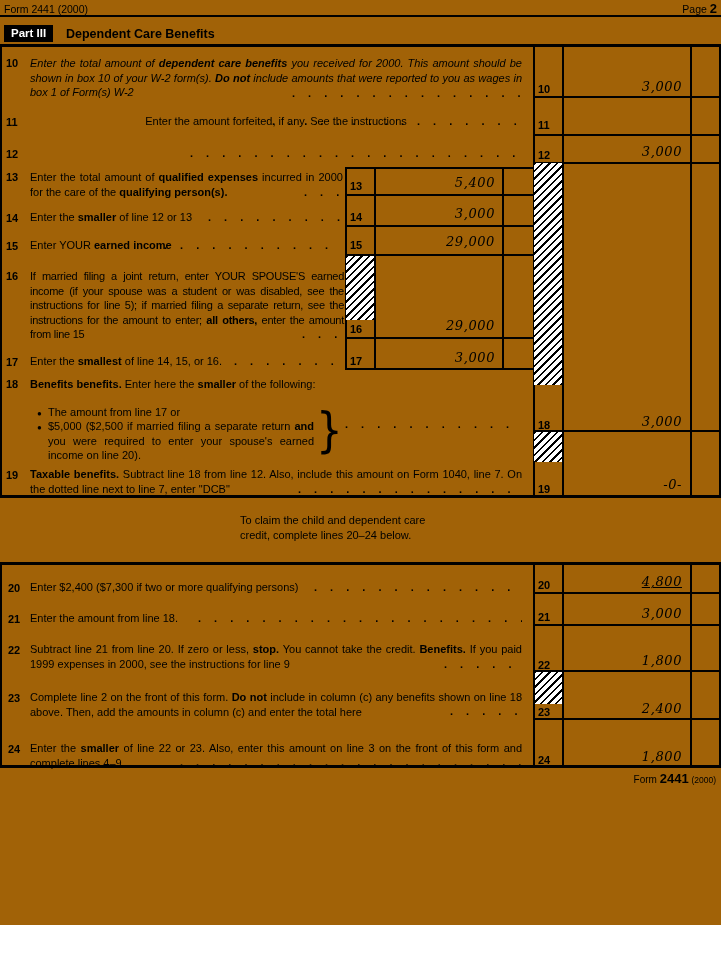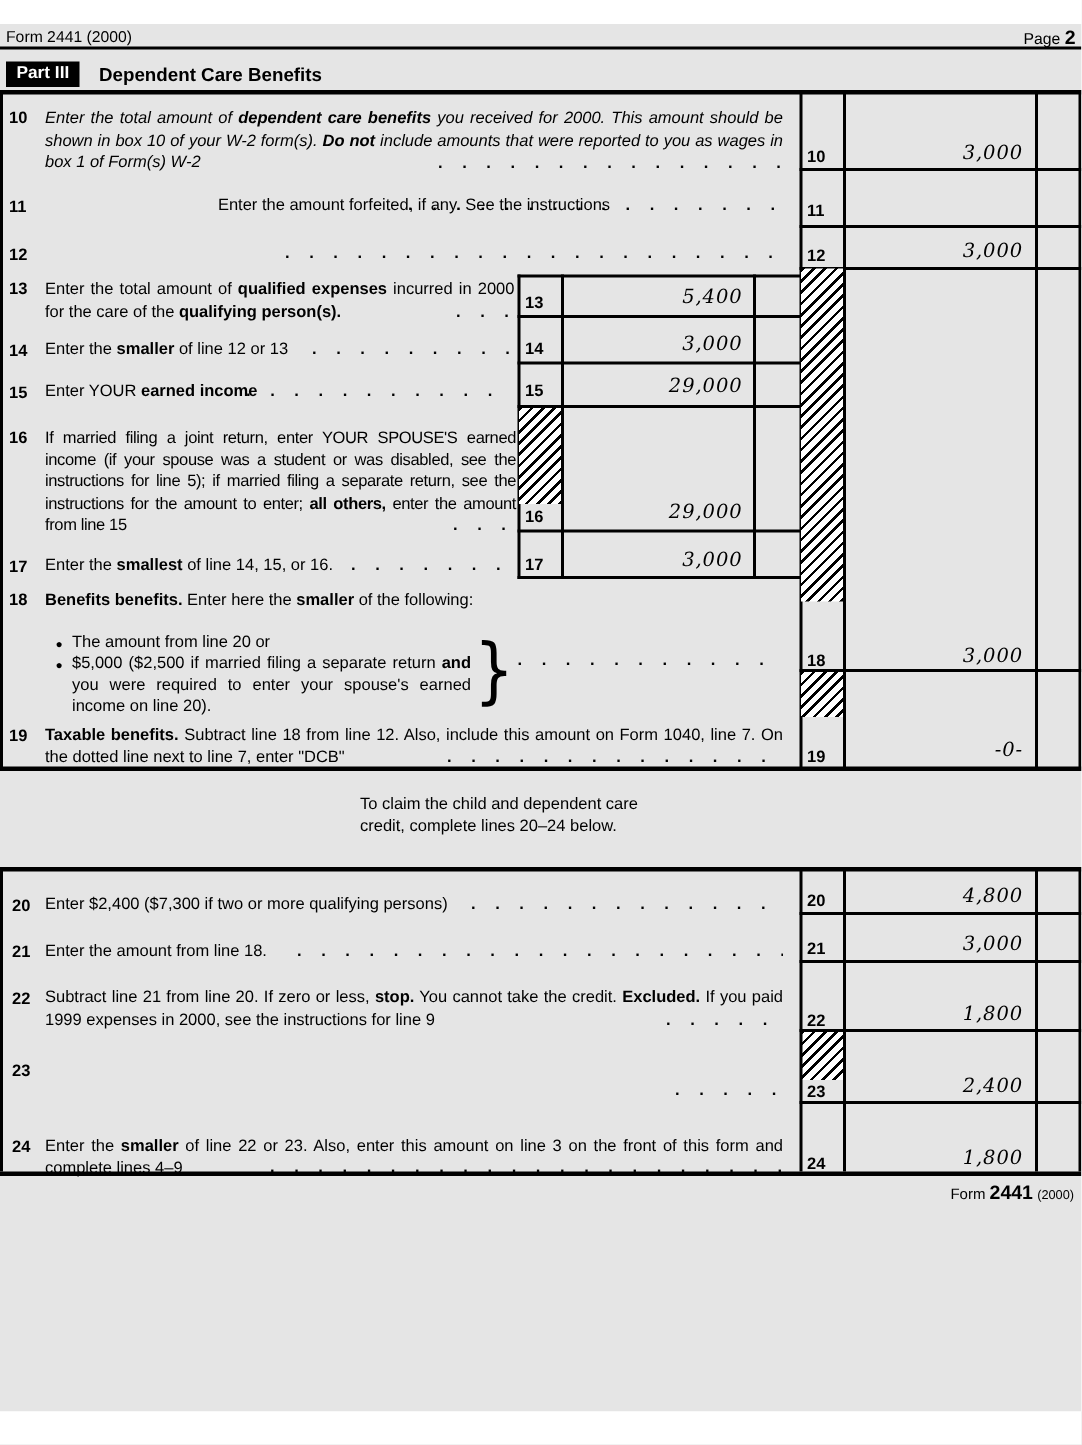--- a/index.html
+++ b/index.html
@@ -1,17 +1,17 @@
 <!DOCTYPE html>
 <html><head>
 <meta charset="utf-8">
 <style>
   html,body{margin:0;padding:0;background:#fff;}
-  #page{position:relative;width:721px;height:925px;background:#e5e5e5;color:#000;
-        font-family:"Liberation Sans",sans-serif;overflow:hidden;margin-top:16px;}
+  #page{position:relative;width:721px;height:925px;background:#a16207;color:#000;
+        font-family:"Liberation Sans",sans-serif;overflow:hidden;}
   .t{position:absolute;font-size:11px;line-height:14.5px;}
   .j{text-align:justify;}
   .tight{letter-spacing:-0.25px;}
   .b{font-weight:700;}
   .num{position:absolute;font-size:11px;font-weight:700;line-height:11px;}
   .boxnum{position:absolute;font-size:11px;font-weight:700;line-height:11px;}
   .val{position:absolute;font-size:13px;font-style:italic;letter-spacing:0.6px;
        font-family:"DejaVu Serif",serif;text-align:right;line-height:14px;}
   .hl{position:absolute;background:#000;}
   .vl{position:absolute;background:#000;}
@@ -107,21 +107,21 @@
 
   <div class="num" style="left:6px;top:357px;">17</div>
   <div class="t" style="left:30px;top:354px;width:313px;"><span>Enter the </span><span class="b">smallest</span><span> of line 14, 15, or 16.</span></div>
   <div class="leader" style="left:234px;top:354px;width:106px;">. . . . . . . . . . . . . . . . . . . . . . . . . . . . . . . . . . . . . . . .</div>
   <div class="boxnum" style="left:350px;top:356px;">17</div>
   <div class="val" style="left:378px;top:351px;width:117px;">3,000</div>
 
   <div class="num" style="left:6px;top:379px;">18</div>
   <div class="t" style="left:30px;top:377px;width:492px;"><span class="b">Benefits benefits.</span><span> Enter here the </span><span class="b">smaller</span><span> of the following:</span></div>
   <div class="bullet" style="left:37px;top:410px;">●</div>
-  <div class="t" style="left:48px;top:405px;width:270px;">The amount from line 20 or</div>
+  <div class="t" style="left:48px;top:405px;width:270px;">The amount from line 17 or</div>
   <div class="bullet" style="left:37px;top:424px;">●</div>
   <div class="t j" style="left:48px;top:419px;width:266px;"><span>$5,000 ($2,500 if married filing a separate return </span><span class="b">and</span><span> you were required to enter your spouse's earned income on line 20).</span></div>
   <div class="brace" style="left:316px;top:406px;">}</div>
   <div class="leader" style="left:345px;top:417px;width:177px;">. . . . . . . . . . . . . . . . . . . . . . . . . . . . . . . . . . . . . . . .</div>
   <div class="boxnum" style="left:538px;top:420px;">18</div>
   <div class="val" style="left:562px;top:415px;width:120px;">3,000</div>
 
   <div class="num" style="left:6px;top:470px;">19</div>
   <div class="t j" style="left:30px;top:467px;width:492px;"><span class="b">Taxable benefits.</span><span> Subtract line 18 from line 12. Also, include this amount on Form 1040, line 7. On the dotted line next to line 7, enter "DCB"</span></div>
   <div class="leader" style="left:298px;top:482px;width:224px;">. . . . . . . . . . . . . . . . . . . . . . . . . . . . . . . . . . . . . . . .</div>
@@ -142,35 +142,36 @@
   <div class="vl" style="left:690px;top:562px;width:2px;height:203px;"></div>
   <div class="hl" style="left:533px;top:592px;width:188px;height:2px;"></div>
   <div class="hl" style="left:533px;top:624px;width:188px;height:2px;"></div>
   <div class="hl" style="left:533px;top:670px;width:188px;height:2px;"></div>
   <div class="hl" style="left:533px;top:718px;width:188px;height:2px;"></div>
 
   <div class="num" style="left:8px;top:583px;">20</div>
   <div class="t" style="left:30px;top:580px;width:492px;">Enter $2,400 ($7,300 if two or more qualifying persons)</div>
   <div class="leader" style="left:314px;top:580px;width:208px;">. . . . . . . . . . . . . . . . . . . . . . . . . . . . . . . . . . . . . . . .</div>
   <div class="boxnum" style="left:538px;top:580px;">20</div>
-  <div class="val" style="left:562px;top:575px;width:120px;">4,800</div>
+  <div class="val" style="left:562px;top:575px;width:120px;text-decoration:underline;">4,800</div>
 
   <div class="num" style="left:8px;top:614px;">21</div>
   <div class="t" style="left:30px;top:611px;width:492px;">Enter the amount from line 18.</div>
   <div class="leader" style="left:198px;top:611px;width:324px;">. . . . . . . . . . . . . . . . . . . . . . . . . . . . . . . . . . . . . . . .</div>
   <div class="boxnum" style="left:538px;top:612px;">21</div>
   <div class="val" style="left:562px;top:607px;width:120px;">3,000</div>
 
   <div class="num" style="left:8px;top:645px;">22</div>
-  <div class="t j" style="left:30px;top:642px;width:492px;"><span>Subtract line 21 from line 20. If zero or less, </span><span class="b">stop.</span><span> You cannot take the credit. </span><span class="b">Excluded.</span><span> If you paid 1999 expenses in 2000, see the instructions for line 9</span></div>
+  <div class="t j" style="left:30px;top:642px;width:492px;"><span>Subtract line 21 from line 20. If zero or less, </span><span class="b">stop.</span><span> You cannot take the credit. </span><span class="b">Benefits.</span><span> If you paid 1999 expenses in 2000, see the instructions for line 9</span></div>
   <div class="leader" style="left:444px;top:657px;width:78px;">. . . . . . . . . . . . . . . . . . . . . . . . . . . . . . . . . . . . . . . .</div>
   <div class="boxnum" style="left:538px;top:660px;">22</div>
   <div class="val" style="left:562px;top:654px;width:120px;">1,800</div>
 
   <div class="num" style="left:8px;top:693px;">23</div>
+  <div class="t j" style="left:30px;top:690px;width:492px;"><span>Complete line 2 on the front of this form. </span><span class="b">Do not</span><span> include in column (c) any benefits shown on line 18 above. Then, add the amounts in column (c) and enter the total here</span></div>
   <div class="leader" style="left:450px;top:704px;width:72px;">. . . . . . . . . . . . . . . . . . . . . . . . . . . . . . . . . . . . . . . .</div>
   <div class="boxnum" style="left:538px;top:707px;">23</div>
   <div class="val" style="left:562px;top:702px;width:120px;">2,400</div>
 
   <div class="num" style="left:8px;top:744px;">24</div>
   <div class="t j" style="left:30px;top:741px;width:492px;"><span>Enter the </span><span class="b">smaller</span><span> of line 22 or 23. Also, enter this amount on line 3 on the front of this form and complete lines 4–9</span></div>
   <div class="leader" style="left:180px;top:755px;width:342px;">. . . . . . . . . . . . . . . . . . . . . . . . . . . . . . . . . . . . . . . .</div>
   <div class="boxnum" style="left:538px;top:755px;">24</div>
   <div class="val" style="left:562px;top:750px;width:120px;">1,800</div>
 

